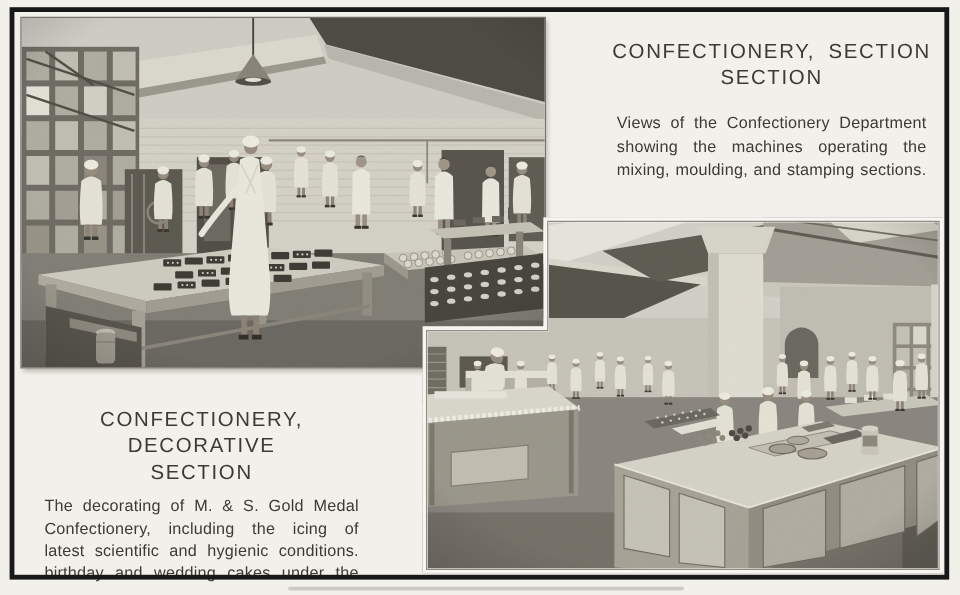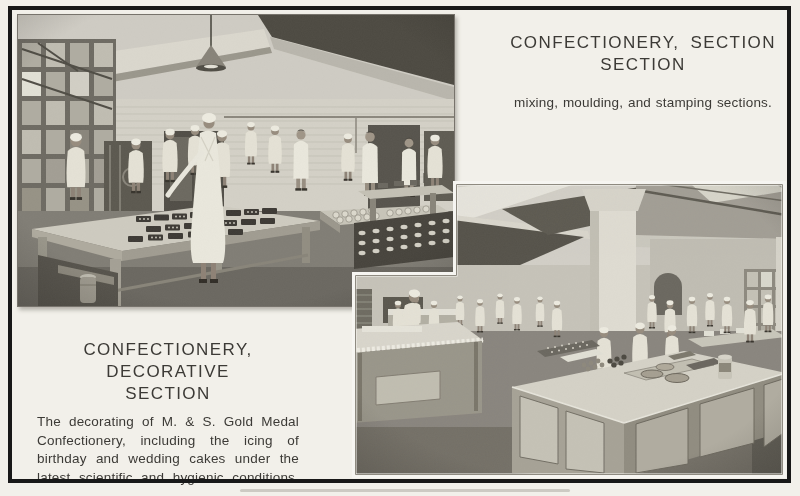--- a/index.html
+++ b/index.html
@@ -504,29 +504,31 @@
       <path d="M104.5,3.5 L430.5,3.5 L430.5,293.5 L3.5,293.5 L3.5,94.5 L104.5,94.5 Z" fill="none" stroke="#8e8a80" stroke-width="1"></path>
     </svg>
   </div>
 
   <div class="text-block block-machine">
     <h2 class="title">
       <span>CONFECTIONERY, SECTION</span><br>
       <span>SECTION</span>
     </h2>
     <div class="body-text">
+      <div class="body-line">Views of the Confectionery Department</div>
+      <div class="body-line">showing the machines operating the</div>
       <div class="body-line">mixing, moulding, and stamping sections.</div>
     </div>
   </div>
 
   <div class="text-block block-decorative">
     <h2 class="title">
       <span>CONFECTIONERY, DECORATIVE</span><br>
       <span>SECTION</span>
     </h2>
     <div class="body-text">
       <div class="body-line">The decorating of M. &amp; S. Gold Medal</div>
       <div class="body-line">Confectionery, including the icing of</div>
+      <div class="body-line">latest scientific and hygienic conditions.</div>
       <div class="body-line">birthday and wedding cakes under the</div>
-      <div class="body-line">latest scientific and hygienic conditions.</div>
     </div>
   </div>
 </div>
 
 </body></html>

